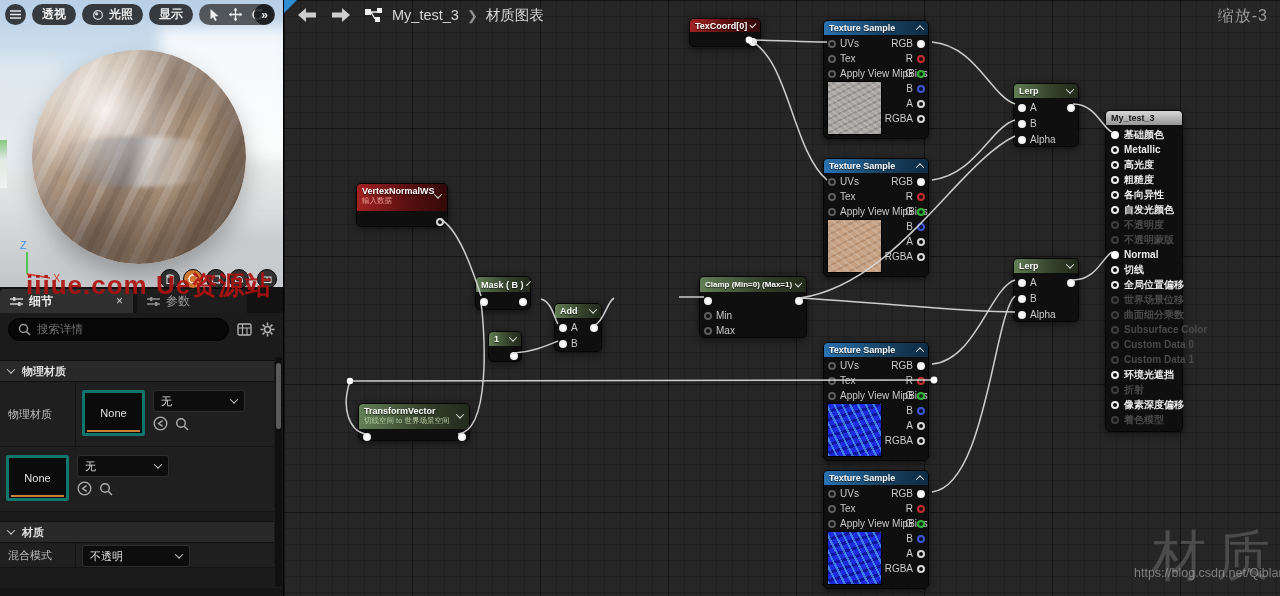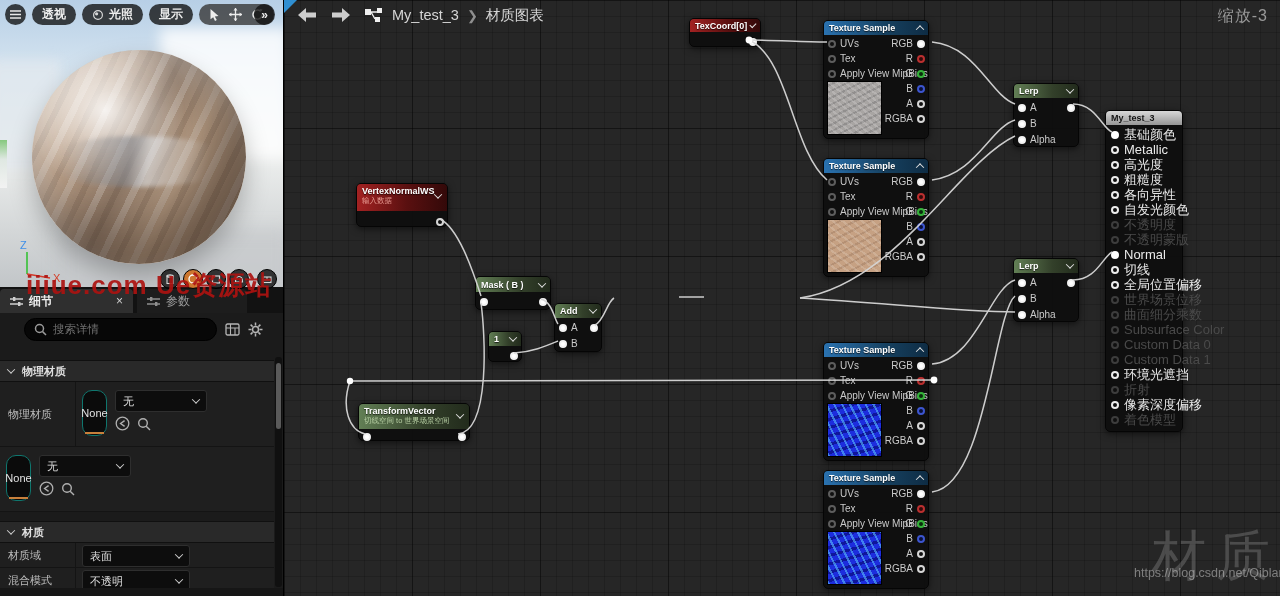--- a/index.html
+++ b/index.html
@@ -36,40 +36,40 @@
   .wm-red{position:absolute;left:26px;top:268px;z-index:60;font-size:26px;font-weight:800;letter-spacing:1px;
     color:rgba(172,18,16,.92);white-space:nowrap}
 
   
   .panel{position:absolute;left:0;top:287px;width:283px;height:301px;background:#1b1b1b;overflow:hidden}
   .tabbar{position:relative;height:26px;background:#121212;display:flex;align-items:flex-end}
   .tab{height:24px;display:flex;align-items:center;gap:6px;padding:0 10px;font-size:12px;cursor:pointer}
   .tab.active{background:#2f2f2f;color:#ececec;font-weight:700;border-radius:4px 4px 0 0;min-width:133px}
   .tab.idle{background:#1d1d1d;color:#9a9a9a;border-radius:4px 4px 0 0;margin-left:4px;min-width:110px}
   .tab .x{margin-left:auto;color:#cfcfcf;font-size:12px;font-weight:400;cursor:pointer}
-  .searchrow{height:32px;display:flex;align-items:center;gap:8px;padding:0 24px;background:#1b1b1b}
+  .searchrow{height:32px;display:flex;align-items:center;gap:8px;padding:0 8px;background:#1b1b1b}
   .searchbox{flex:1;height:23px;border-radius:12px;background:#070707;border:1px solid #000;
     display:flex;align-items:center;gap:6px;padding:0 9px}
   .searchbox input{flex:1;background:transparent;border:none;outline:none;color:#ddd;font-size:11.5px;font-family:inherit}
   .searchbox input::placeholder{color:#6f6f6f}
   .iconbtn{background:none;border:none;cursor:pointer;padding:0;display:flex;align-items:center}
   .sect{height:22px;background:#292929;display:flex;align-items:center;gap:8px;padding:0 8px;margin-top:14px;
     font-size:11px;font-weight:700;color:#dedede;border-top:1px solid #101010;border-bottom:1px solid #101010;width:274px}
   .sect.first{margin-top:15px}
   .chev{display:inline-block;width:6px;height:6px;border-right:1.6px solid #cfcfcf;border-bottom:1.6px solid #cfcfcf;
     transform:rotate(45deg) translate(-1px,-1px)}
   .chev.up{transform:rotate(-135deg) translate(-1px,-1px)}
   .prow{position:relative;display:flex;background:#1f1f1f;border-bottom:1px solid #141414;width:274px}
   .prow .plab{width:76px;display:flex;align-items:center;padding-left:8px;font-size:11px;color:#bdbdbd;
     border-right:1px solid #141414;flex:none}
   .prow.tall{height:65px}
   .prow.short{height:25px}
   .pval{display:flex;align-items:flex-start;gap:8px;padding:8px 0 0 6px}
   .prow.short .pval{padding-top:2px;align-items:center}
-  .thumbbox{width:25px;height:46px;background:#0b0b0b;border:1px solid #0f766e;border-radius:10px;position:relative;
+  .thumbbox{width:63px;height:46px;background:#0b0b0b;border:3px solid #0f766e;border-radius:2px;position:relative;
     display:flex;align-items:center;justify-content:center;color:#e2e2e2;font-size:11px;cursor:pointer}
   .thumbbox::after{content:"";position:absolute;left:2px;right:2px;bottom:1px;height:2px;background:#c8803c}
   .ddcol{display:flex;flex-direction:column;gap:4px}
   .dd{height:22px;min-width:92px;background:#0d0d0d;border:1px solid #2e2e2e;border-radius:3px;display:flex;
     align-items:center;justify-content:space-between;padding:0 7px;font-size:11px;color:#dcdcdc;cursor:pointer;gap:10px}
   .mini{display:flex;gap:7px;align-items:center}
   .vsb{position:absolute;right:1px;top:70px;width:7px;height:230px;background:#101010;border-radius:3px}
   .vsb .th{position:absolute;left:1px;top:6px;width:5px;height:66px;background:#5a5a5a;border-radius:3px}
 
   
@@ -123,21 +123,21 @@
      repeating-linear-gradient(38deg,rgba(255,255,255,.16) 0 2px,transparent 2px 5px),
      repeating-linear-gradient(-27deg,rgba(40,40,45,.18) 0 2px,transparent 2px 6px)}
   .t-tan{background-color:#c6a183;background-image:
      repeating-linear-gradient(38deg,rgba(255,255,255,.15) 0 2px,transparent 2px 6px),
      repeating-linear-gradient(-27deg,rgba(90,55,35,.16) 0 2px,transparent 2px 7px)}
   .t-norm{background-color:#1d2ddd;background-image:
      repeating-linear-gradient(63deg,rgba(95,200,255,.55) 0 2px,transparent 2px 7px),
      repeating-linear-gradient(-16deg,rgba(8,10,120,.65) 0 3px,transparent 3px 8px)}
   .mpins{position:absolute;left:0;top:16px;right:0}
   .mpin{display:flex;align-items:center;gap:5px;height:15px;padding-left:5px}
-  .mpin span{font-size:13px;font-weight:400;white-space:nowrap}
+  .mpin span{font-size:10px;font-weight:700;white-space:nowrap}
   .mpin .pc{width:8px;height:8px;border-radius:50%;border:2px solid #ececec;flex:none}
   .mpin.c .pc{background:#fff;border-color:#fff}
   .mpin.c span,.mpin.a span{color:#e9e9e9}
   .mpin.d .pc{border-color:#3d3d3d}
   .mpin.d span{color:#4a4a4a}
   .wires{position:absolute;left:0;top:0;z-index:7;pointer-events:none}
   svg text{font-family:"Liberation Sans",sans-serif}
 </style>
 </head>
 <body>
@@ -326,29 +326,20 @@
         </div>
       </div>
     </div>
 
     <div class="sect" style="margin-top:9px">
       <i class="chev"></i>
       <span>材质</span>
     </div>
 
     <div class="prow short">
-      <div class="plab">材质域</div>
-      <div class="pval">
-        <div class="dd" style="min-width:108px">
-          <span>表面</span>
-          <i class="chev"></i>
-        </div>
-      </div>
-    </div>
-    <div class="prow short">
       <div class="plab">混合模式</div>
       <div class="pval">
         <div class="dd" style="min-width:108px">
           <span>不透明</span>
           <i class="chev"></i>
         </div>
       </div>
     </div>
 
     <div class="vsb">
@@ -563,21 +554,21 @@
       <div class="nhead2 hred" style="height:27px">
         <span class="nt">VertexNormalWS</span>
         <span class="ns">输入数据</span>
         <i class="chev cpos"></i>
       </div>
       <div class="outrow" style="top:31px">
           <i class="pin lite"></i>
         </div>
     </div>
 
-    <div class="node" style="left:191px;top:276px;width:76px;height:34px">
+    <div class="node" style="left:191px;top:276px;width:56px;height:34px">
       <div class="nhead hgreen" style="height:15px">
         <span class="nt">Mask ( B )</span>
         <i class="chev"></i>
       </div>
       <div class="inrow" style="top:18px">
           <i class="pin fill"></i>
         </div>
       <div class="outrow" style="top:18px">
           <i class="pin fill"></i>
         </div>
@@ -605,20 +596,40 @@
       <div class="nhead hgreen" style="height:14px">
         <span class="nt">1</span>
         <i class="chev"></i>
       </div>
       <div class="outrow" style="top:17px">
           <i class="pin fill"></i>
         </div>
     </div>
 
 
+    <div class="node" style="left:415px;top:276px;width:108px;height:62px">
+      <div class="nhead hgreen" style="height:15px">
+        <span class="nt" style="font-size:8px">Clamp (Min=0) (Max=1)</span>
+        <i class="chev"></i>
+      </div>
+      <div class="inrow" style="top:17px">
+          <i class="pin fill"></i>
+        </div>
+      <div class="inrow" style="top:32px">
+          <i class="pin dark"></i>
+          <span class="plabel">Min</span>
+        </div>
+      <div class="inrow" style="top:47px">
+          <i class="pin dark"></i>
+          <span class="plabel">Max</span>
+        </div>
+      <div class="outrow" style="top:17px">
+          <i class="pin fill"></i>
+        </div>
+    </div>
 
     <div class="node" style="left:729px;top:83px;width:66px;height:64px">
       <div class="nhead hgreen" style="height:14px">
         <span class="nt">Lerp</span>
         <i class="chev"></i>
       </div>
       <div class="inrow" style="top:17px">
           <i class="pin fill"></i>
           <span class="plabel">A</span>
         </div>

